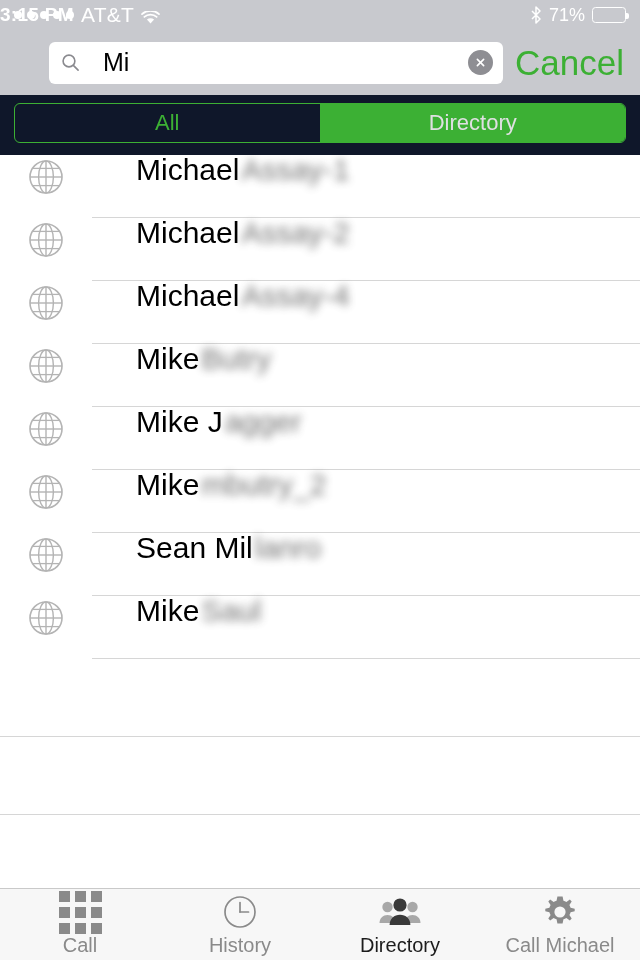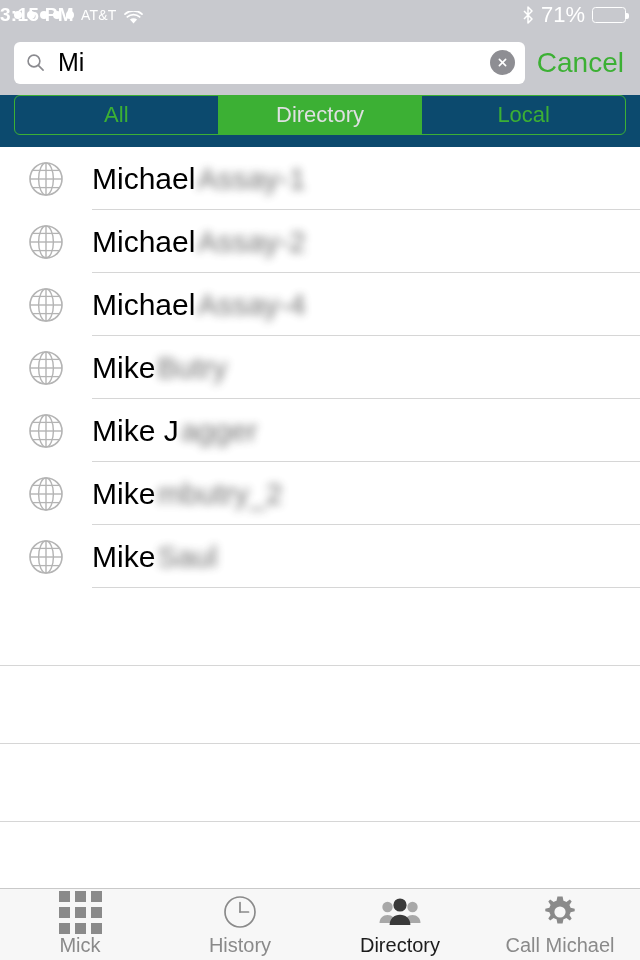--- a/index.html
+++ b/index.html
@@ -13,79 +13,79 @@
 
   
   .statusbar {
     height:30px; background:#c8c9ce; color:#ffffff;
     display:flex; align-items:center; padding:0 14px;
     font-size:19px; position:relative;
   }
   .sb-left { display:flex; align-items:center; gap:7px; }
   .dots { display:flex; gap:5px; align-items:center; }
   .dots i { width:8px; height:8px; border-radius:50%; background:#ffffff; display:block; }
-  .carrier { font-size:14px; letter-spacing:.2px; }
+  .carrier { font-size:21px; letter-spacing:.2px; }
   .wifi { display:block; width:19px; height:14px; }
   .sb-center {
     position:absolute; left:0; right:0; 
     font-size:19px; font-weight:bold; letter-spacing:.3px; pointer-events:none;
   }
   .sb-right { margin-left:auto; display:flex; align-items:center; gap:7px; z-index:2; }
   .bt { display:block; width:12px; height:18px; }
-  .pct { font-size:22px; }
+  .pct { font-size:18px; }
   .battery {
     width:34px; height:16px; border:1.6px solid #fff; border-radius:3.5px;
     position:relative; padding:1.6px;
   }
   .battery::after {
     content:""; position:absolute; right:-4px; top:5px;
     width:2.6px; height:6px; background:#fff; border-radius:0 2px 2px 0;
   }
   .battery .fill { height:100%; background:#fff; border-radius:1.5px; }
 
   
   .searchbar {
     background:#c8c9ce; height:65px;
     display:flex; align-items:center; padding:0 14px; gap:10px;
   }
   .searchfield {
     flex:1; height:42px; background:#ffffff; border-radius:6px;
-    display:flex; align-items:center; padding:0 10px 0 12px; gap:13px;
+    display:flex; align-items:center; padding:0 10px 0 12px; gap:23px;margin-left:35px;
   }
   .mag { width:19px; height:19px; flex:none; }
   .search-text {
     flex:1; font-size:25px; color:#000; line-height:1;
     background:transparent; border:none; outline:none;
     font-family:"Liberation Sans", sans-serif;
   }
   .clear-btn {
     width:25px; height:25px; border-radius:50%; background:#8e8e93;
     flex:none; display:flex; align-items:center; justify-content:center;
   }
   .cancel {
-    color:#3cb034; font-size:28px; padding:0 2px; white-space:nowrap;
-  }
-
-  
-  .segwrap { background:#0c4a6e; padding:0 14px 12px; }
+    color:#3cb034; font-size:35px; padding:0 2px; white-space:nowrap;
+  }
+
+  
+  .segwrap { background:#0f172a; padding:8px 14px 12px; }
   .segmented {
     display:flex; height:40px; border:1.6px solid #3cb034;
     border-radius:6px; overflow:hidden;
   }
   .seg {
     flex:1; display:flex; align-items:center; justify-content:center;
     font-size:22px; color:#3cb034; background:transparent;
     border-right:1.6px solid #3cb034;
   }
   .seg:last-child { border-right:none; }
   .seg.active { background:#3cb034; color:#dfe0e2; }
 
   
   .list { background:#fff; height:733px; overflow:hidden; }
-  .row { height:63px; display:flex; align-items:center; position:relative; background:#fff; }
+  .row { height:63px; display:flex; align-items:flex-start; position:relative; background:#fff;gap:44px; }
   .row .globe { width:92px; display:flex; align-items:center; justify-content:center; flex:none; }
   .globe svg { display:block; }
   .name {
     font-size:30px; color:#000; line-height:1; white-space:nowrap;
     display:flex; align-items:baseline;
   }
   .name .redact {
     filter:blur(4.5px); color:#3a3a3a; opacity:.72; margin-left:2px;
   }
   .row::after {
@@ -165,21 +165,20 @@
         </svg>
       </span>
     </div>
     <div class="cancel">Cancel</div>
   </div>
 
   <div class="segwrap">
     <div class="segmented">
       <div class="seg">All</div>
       <div class="seg active">Directory</div>
-      <div class="seg">Local</div>
     </div>
   </div>
 
   <div class="list" id="contact-list">
       <div class="row">
         <div class="globe">
           <svg viewBox="0 0 44 44" width="44" height="44">
             <ellipse cx="22" cy="22" rx="16" ry="16" stroke="#b4b4b4" stroke-width="1.6" fill="none"></ellipse>
             <ellipse cx="22" cy="22" rx="7.4" ry="16" stroke="#b4b4b4" stroke-width="1.4" fill="none"></ellipse>
             <line x1="22" y1="6" x2="22" y2="38" stroke="#b4b4b4" stroke-width="1.4"></line>
@@ -264,20 +263,36 @@
             <ellipse cx="22" cy="22" rx="7.4" ry="16" stroke="#b4b4b4" stroke-width="1.4" fill="none"></ellipse>
             <line x1="22" y1="6" x2="22" y2="38" stroke="#b4b4b4" stroke-width="1.4"></line>
             <line x1="6" y1="22" x2="38" y2="22" stroke="#b4b4b4" stroke-width="1.4"></line>
             <line x1="8.6" y1="13.4" x2="35.4" y2="13.4" stroke="#b4b4b4" stroke-width="1.3"></line>
             <line x1="8.6" y1="30.6" x2="35.4" y2="30.6" stroke="#b4b4b4" stroke-width="1.3"></line>
           </svg>
         </div>
         <div class="name">
           <span>Mike</span>
           <span class="redact">mbutry_2</span>
+        </div>
+      </div>
+      <div class="row">
+        <div class="globe">
+          <svg viewBox="0 0 44 44" width="44" height="44">
+            <ellipse cx="22" cy="22" rx="16" ry="16" stroke="#b4b4b4" stroke-width="1.6" fill="none"></ellipse>
+            <ellipse cx="22" cy="22" rx="7.4" ry="16" stroke="#b4b4b4" stroke-width="1.4" fill="none"></ellipse>
+            <line x1="22" y1="6" x2="22" y2="38" stroke="#b4b4b4" stroke-width="1.4"></line>
+            <line x1="6" y1="22" x2="38" y2="22" stroke="#b4b4b4" stroke-width="1.4"></line>
+            <line x1="8.6" y1="13.4" x2="35.4" y2="13.4" stroke="#b4b4b4" stroke-width="1.3"></line>
+            <line x1="8.6" y1="30.6" x2="35.4" y2="30.6" stroke="#b4b4b4" stroke-width="1.3"></line>
+          </svg>
+        </div>
+        <div class="name">
+          <span>Sean Mil</span>
+          <span class="redact">lanro</span>
         </div>
       </div>
       <div class="row">
         <div class="globe">
           <svg viewBox="0 0 44 44" width="44" height="44">
             <ellipse cx="22" cy="22" rx="16" ry="16" stroke="#b4b4b4" stroke-width="1.6" fill="none"></ellipse>
             <ellipse cx="22" cy="22" rx="7.4" ry="16" stroke="#b4b4b4" stroke-width="1.4" fill="none"></ellipse>
             <line x1="22" y1="6" x2="22" y2="38" stroke="#b4b4b4" stroke-width="1.4"></line>
             <line x1="6" y1="22" x2="38" y2="22" stroke="#b4b4b4" stroke-width="1.4"></line>
             <line x1="8.6" y1="13.4" x2="35.4" y2="13.4" stroke="#b4b4b4" stroke-width="1.3"></line>
@@ -302,21 +317,21 @@
             <i></i>
             <i></i>
             <i></i>
             <i></i>
             <i></i>
             <i></i>
             <i></i>
             <i></i>
           </span>
       </span>
-      <span class="tlabel">Mick</span>
+      <span class="tlabel">Call</span>
     </div>
     <div class="tab">
       <span class="ticon">
         <svg viewBox="0 0 34 34" width="34" height="34">
           <circle cx="17" cy="17" r="15" stroke="#8a8a8a" stroke-width="1.7" fill="none"></circle>
           <line x1="17" y1="17" x2="17" y2="7.5" stroke="#8a8a8a" stroke-width="1.7" stroke-linecap="round"></line>
           <line x1="17" y1="17" x2="25.5" y2="17" stroke="#8a8a8a" stroke-width="1.7" stroke-linecap="round"></line>
         </svg>
       </span>
       <span class="tlabel">History</span>

